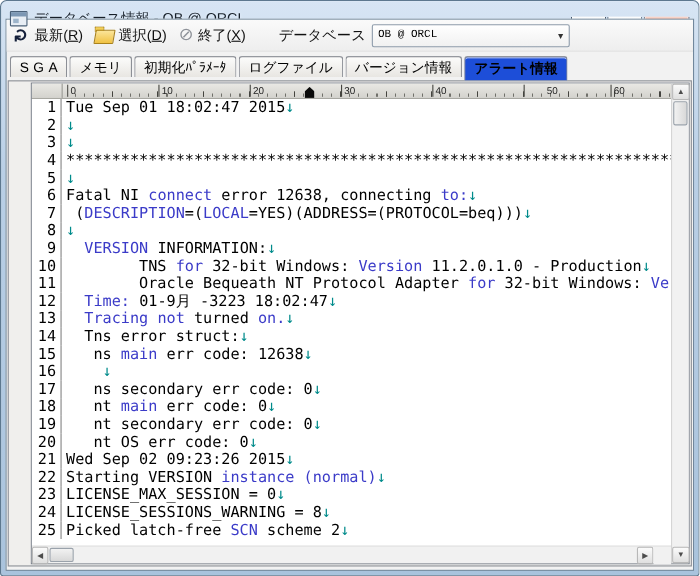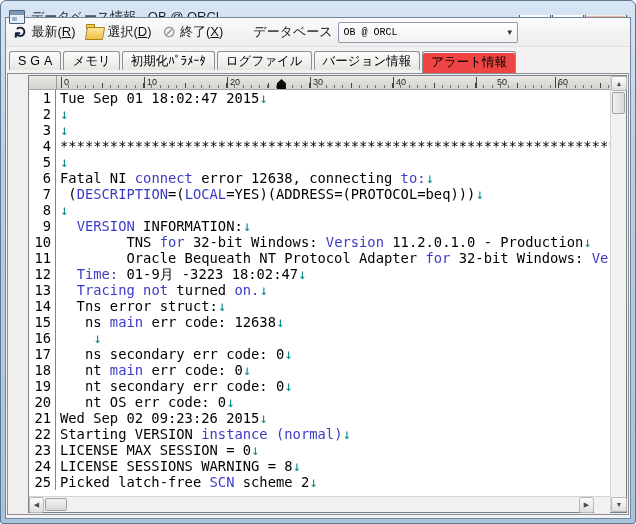--- a/index.html
+++ b/index.html
@@ -44,21 +44,21 @@
     display:flex;align-items:center;padding:0 3px 0 5px;}
   .combo-text{flex:1;font-family:Liberation Mono, monospace;font-size:10px;color:#000;white-space:nowrap;overflow:hidden;}
   .combo-arrow{font-size:8px;color:#333;}
 
   
   .tabstrip{display:flex;align-items:flex-start;padding:4px 16px 0 3px;height:26px;position:relative;z-index:2;}
   .tab{height:19px;display:flex;align-items:center;padding:0 8px;margin-right:2px;font-size:12.5px;color:#000;
     background:linear-gradient(#fcfcfb,#eceaе6 80%,#e6e4e0);background:linear-gradient(#fcfcfb,#e8e6e2);
     border:1px solid #8c8f96;border-bottom:none;border-radius:3px 3px 0 0;cursor:default;white-space:nowrap;}
   .tab:first-child{letter-spacing:4px;padding-right:4px;}
-  .tab.active{height:22px;margin-bottom:-1px;background:#ef4444;z-index:3;position:relative;box-shadow:inset 0 1px 0 #fff;}
+  .tab.active{height:22px;margin-bottom:-1px;background:#1d4ed8;z-index:3;position:relative;box-shadow:inset 0 1px 0 #fff;font-weight:bold;}
 
   
   .panel{flex:1;display:flex;background:#f0efed;border:1px solid #8c8f96;margin:0 1px 3px 1px;padding:1px;min-height:0;position:relative;z-index:1;}
   .panel-gap{width:19px;flex:0 0 auto;}
   .editor{flex:1;display:flex;flex-direction:column;min-width:0;border:1px solid #7c828c;background:#fff;}
   .editor-main{flex:1;display:flex;min-height:0;}
   .edit-col{flex:1;display:flex;flex-direction:column;min-width:0;}
 
   .ruler-row{height:14px;display:flex;background:linear-gradient(#e9e8e4,#d3d2cd);border-bottom:1px solid #a8a8a2;flex:0 0 auto;}
   .ruler-corner{width:28px;border-right:1px solid #9a9a94;flex:0 0 auto;}

